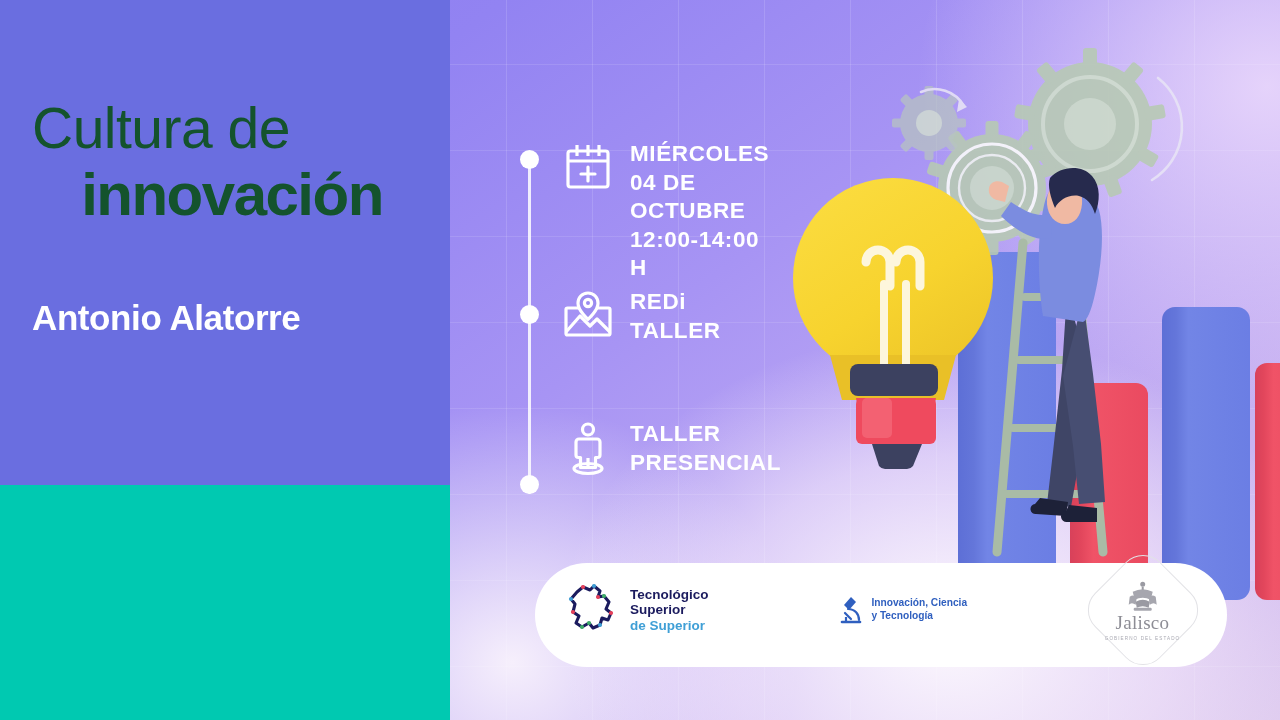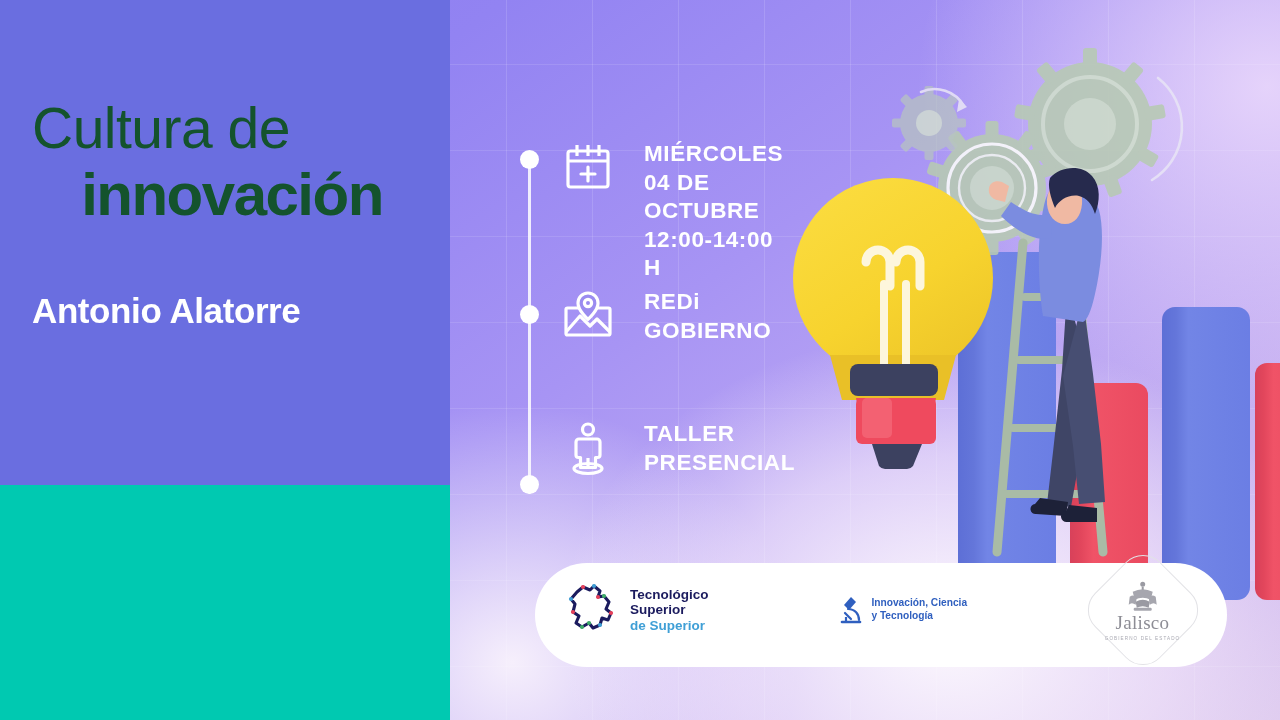--- a/index.html
+++ b/index.html
@@ -44,37 +44,37 @@
   .h-line1 {
     font-size:57px; line-height:1.0; font-weight:400; letter-spacing:-0.5px;
     white-space:nowrap;
   }
   .h-line2 {
     font-size:60px; line-height:1.05; font-weight:800; letter-spacing:-1.5px;
     margin-top:6px; white-space:nowrap;text-align:center;
   }
   .speaker { position:absolute; left:32px; top:291px; width:410px; z-index:7; color:#fff; }
   .sp-label { font-size:22px; font-weight:700; letter-spacing:1.2px; }
-  .sp-name  { font-size:35px; font-weight:700; letter-spacing:-0.4px; white-space:nowrap; }
+  .sp-name  { font-size:35px; font-weight:700; letter-spacing:-0.4px; margin-top:7px; white-space:nowrap; }
 
   
   .details { position:absolute; left:520px; top:140px; z-index:5; }
   .tl-line {
     position:absolute; left:8px; top:14px; width:3px; height:340px;
     background:rgba(255,255,255,0.85); border-radius:2px;
   }
   .tl-dot {
     position:absolute; left:0px; width:19px; height:19px;
     border-radius:50%; background:#ffffff;
   }
   .d1 { top:10px; }
   .d2 { top:165px; }
   .d3 { top:335px; }
 
-  .row { position:absolute; display:flex; align-items:flex-start; gap:30px; left:42px; }
+  .row { position:absolute; display:flex; align-items:flex-start; gap:16px; left:42px; }
   .r1 { top:0px; }
   .r2 { top:148px; }
   .r3 { top:280px; }
   .icon-box { width:52px; flex:0 0 52px; display:flex; align-items:center; justify-content:center; padding-top:2px; }
   .row-text {
     color:#ffffff; font-size:22.5px; font-weight:700;
     letter-spacing:0.6px; line-height:1.27; white-space:pre-line;
   }
 
   
@@ -280,21 +280,21 @@
     <div class="row r2">
       <div class="icon-box">
         <svg width="50" height="50" viewBox="0 0 50 50" fill="none" stroke="#ffffff" stroke-width="3.2">
           <rect x="3" y="18" width="44" height="27" rx="1.5"></rect>
           <path d="M 3,42 L 17,26 L 27,36 L 34,29 L 47,42" stroke-linejoin="round"></path>
           <path d="M 25,3 c -6,0 -10,4.6 -10,10.3 c 0,7.4 10,16 10,16 s 10,-8.6 10,-16 C 35,7.6 31,3 25,3 Z" fill="#9b8cf0"></path>
           <circle cx="25" cy="13" r="3.6"></circle>
         </svg>
       </div>
       <div class="row-text">REDi
-GOBIERNO</div>
+TALLER</div>
     </div>
 
     <div class="row r3">
       <div class="icon-box">
         <svg width="46" height="54" viewBox="0 0 46 54" fill="none" stroke="#ffffff" stroke-width="3.2">
           <circle cx="23" cy="7.5" r="5.5"></circle>
           <path d="M 14,17 h 18 a 3,3 0 0 1 3,3 v 13 a 2.5,2.5 0 0 1 -2.5,2.5 h -2 v 10 h -15 v -10 h -2 A 2.5,2.5 0 0 1 11,33 V 20 a 3,3 0 0 1 3,-3 Z" stroke-linejoin="round"></path>
           <line x1="23" y1="36" x2="23" y2="46"></line>
           <ellipse cx="23" cy="46.5" rx="14" ry="5"></ellipse>
         </svg>

